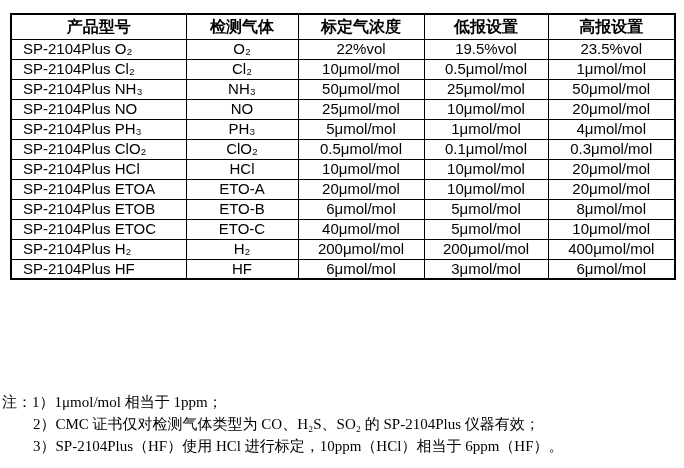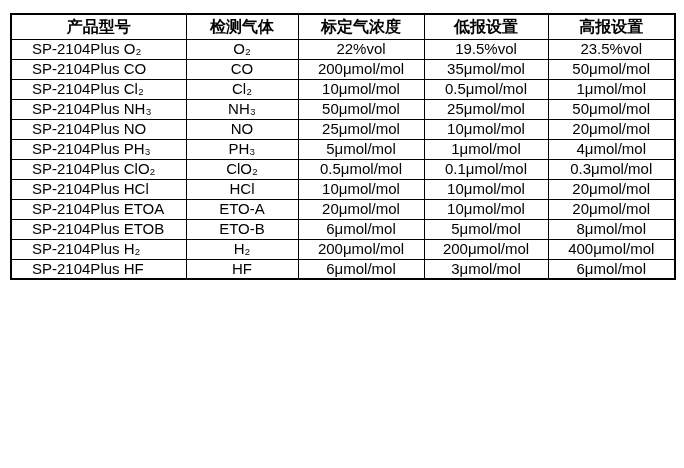--- a/index.html
+++ b/index.html
@@ -29,21 +29,21 @@
     overflow: hidden;
     line-height: 1.1;
   }
   .gas-table th {
     font-weight: bold;
     font-size: 16px;
     height: 25px;
   }
   .gas-table td.left-cell {
     text-align: left;
-    padding-left: 20px;
+    padding-left: 11px;
   }
 
   .notes {
     position: absolute; left: 2px; top: 391px;
     font-family: "Liberation Serif", "DejaVu Serif", serif;
     font-size: 15px;
     line-height: 22px;
     color: #000000;
     white-space: nowrap;
   }
@@ -71,27 +71,20 @@
         <th>高报设置</th>
       </tr>
     </thead>
     <tbody>
         <tr>
           <td class="left-cell">SP-2104Plus O₂</td>
           <td>O₂</td>
           <td>22%vol</td>
           <td>19.5%vol</td>
           <td>23.5%vol</td>
-        </tr>
-        <tr>
-          <td class="left-cell">SP-2104Plus CO</td>
-          <td>CO</td>
-          <td>200μmol/mol</td>
-          <td>35μmol/mol</td>
-          <td>50μmol/mol</td>
         </tr>
         <tr>
           <td class="left-cell">SP-2104Plus Cl₂</td>
           <td>Cl₂</td>
           <td>10μmol/mol</td>
           <td>0.5μmol/mol</td>
           <td>1μmol/mol</td>
         </tr>
         <tr>
           <td class="left-cell">SP-2104Plus NH₃</td>
@@ -136,30 +129,42 @@
           <td>20μmol/mol</td>
         </tr>
         <tr>
           <td class="left-cell">SP-2104Plus ETOB</td>
           <td>ETO-B</td>
           <td>6μmol/mol</td>
           <td>5μmol/mol</td>
           <td>8μmol/mol</td>
         </tr>
         <tr>
+          <td class="left-cell">SP-2104Plus ETOC</td>
+          <td>ETO-C</td>
+          <td>40μmol/mol</td>
+          <td>5μmol/mol</td>
+          <td>10μmol/mol</td>
+        </tr>
+        <tr>
           <td class="left-cell">SP-2104Plus H₂</td>
           <td>H₂</td>
           <td>200μmol/mol</td>
           <td>200μmol/mol</td>
           <td>400μmol/mol</td>
         </tr>
         <tr>
           <td class="left-cell">SP-2104Plus HF</td>
           <td>HF</td>
           <td>6μmol/mol</td>
           <td>3μmol/mol</td>
           <td>6μmol/mol</td>
         </tr>
       </tbody>
   </table>
 
+  <div class="notes">
+    <div class="note-line"><span>注：</span><span>1）1μmol/mol 相当于 1ppm；</span></div>
+    <div class="note-line indented"><span>2）CMC 证书仅对检测气体类型为 CO、H₂S、SO₂ 的 SP-2104Plus 仪器有效；</span></div>
+    <div class="note-line indented"><span>3）SP-2104Plus（HF）使用 HCl 进行标定，10ppm（HCl）相当于 6ppm（HF）。</span></div>
+  </div>
 
 </div>
 
 </body></html>

